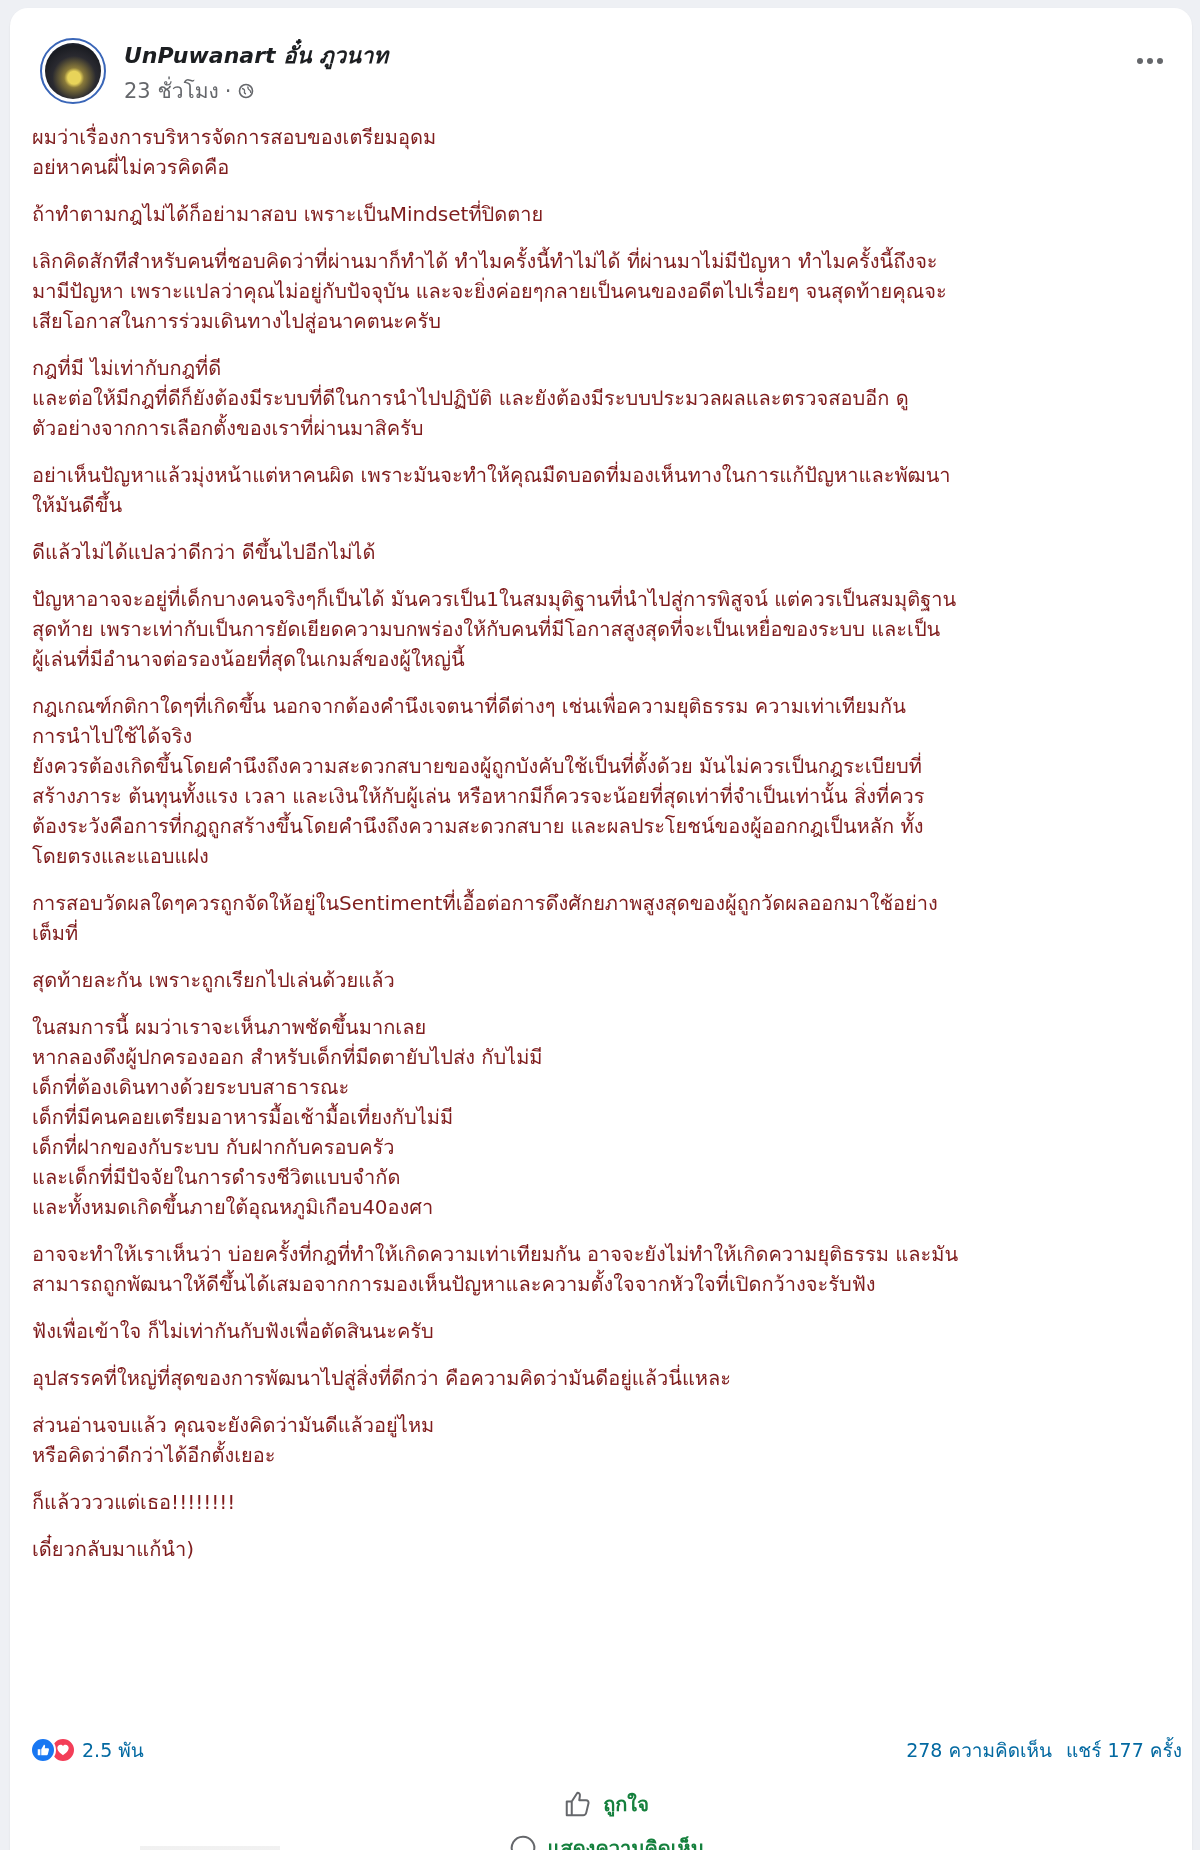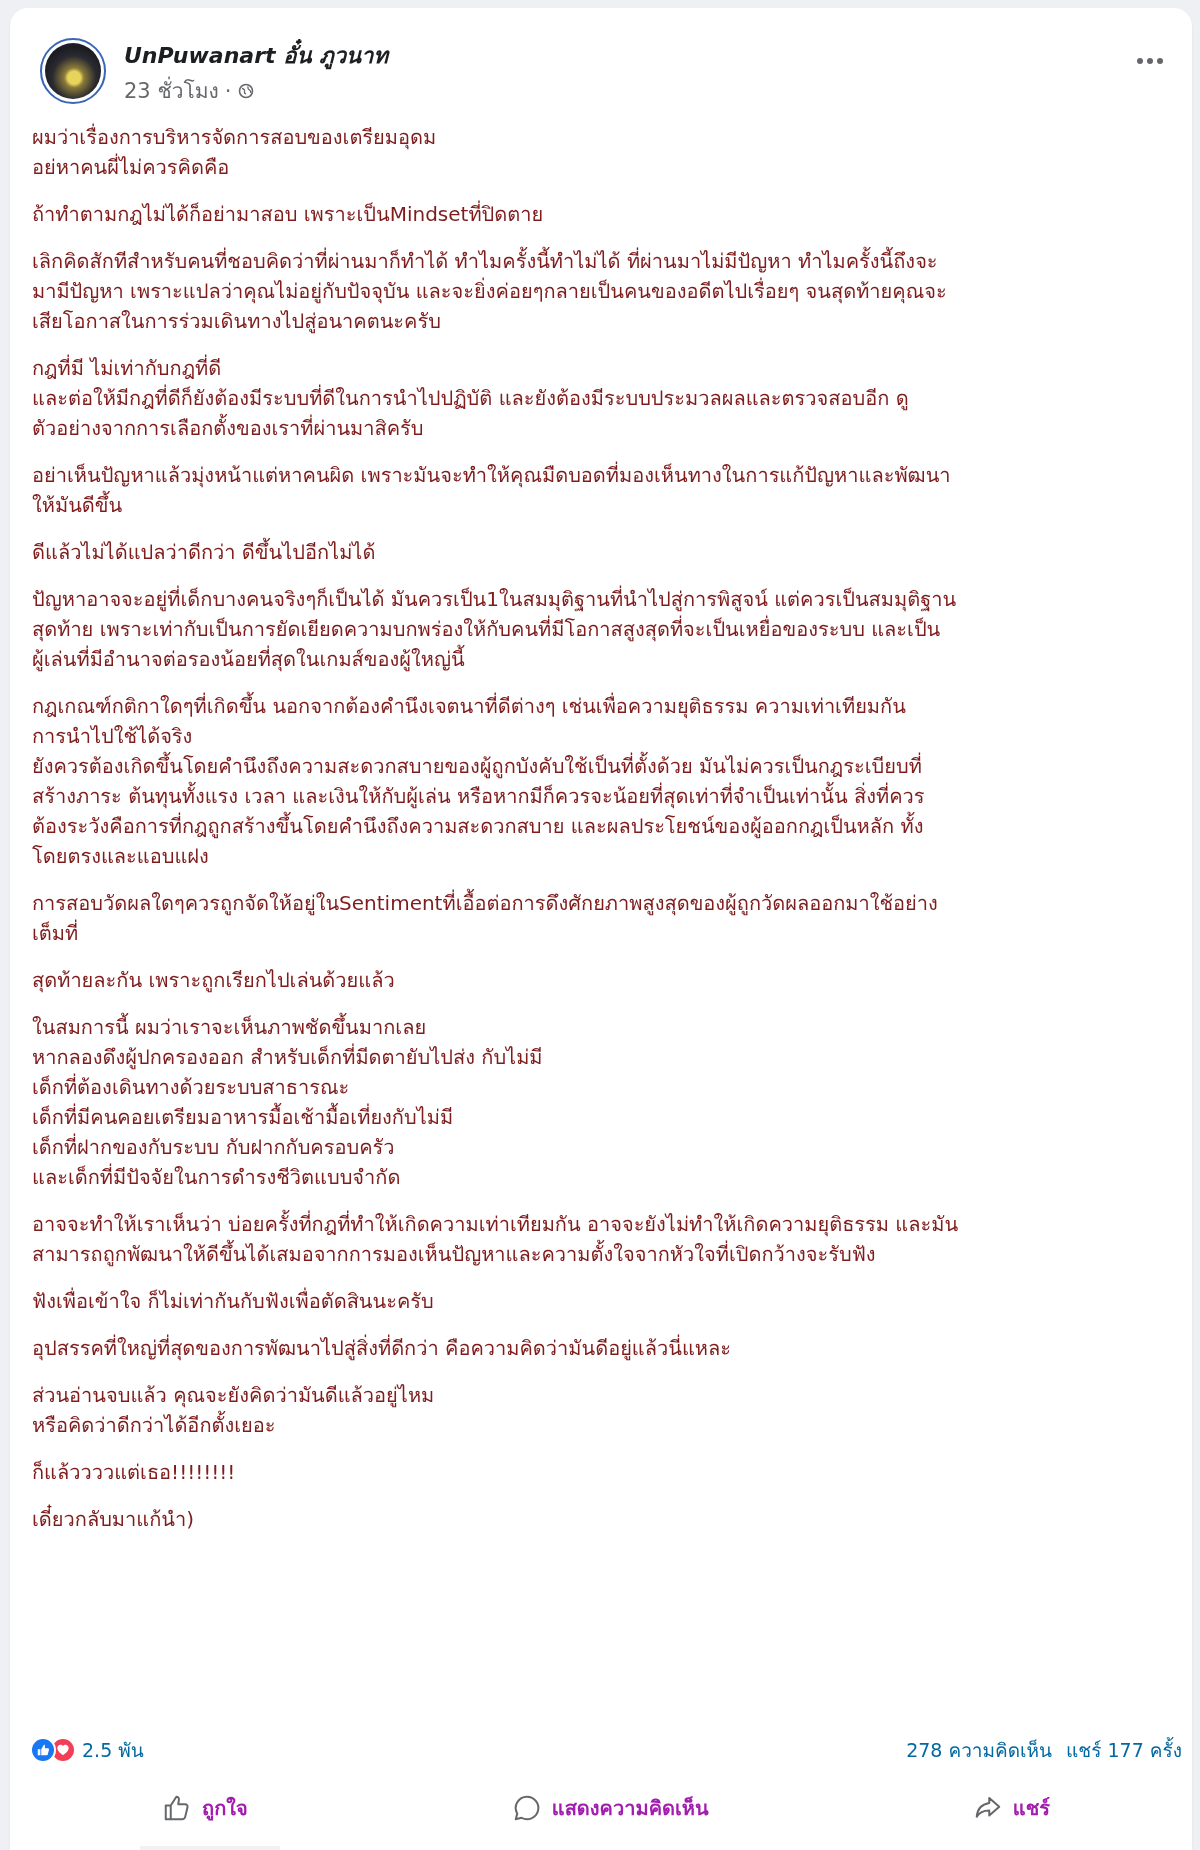--- a/index.html
+++ b/index.html
@@ -123,22 +123,23 @@
     .actions {
       position: absolute;
       left: 20px;
       top: 1774px;
       width: 1152px;
       height: 52px;
       display: flex;
       justify-content: space-around;
       align-items: center;
       font-size: 20px;
-      color: #a21caf;
+      color: #15803d;
       font-weight: bold;
+      flex-direction: column;
     }
     .action-btn {
       display: flex;
       align-items: center;
       gap: 10px;
       cursor: pointer;
       padding: 6px 20px;
     }
     .action-btn svg { width: 30px; height: 30px; }
     .next-hint {
@@ -221,20 +222,21 @@
       <div class="para">
         <span class="line">สุดท้ายละกัน เพราะถูกเรียกไปเล่นด้วยแล้ว</span>
       </div>
       <div class="para">
         <span class="line">ในสมการนี้ ผมว่าเราจะเห็นภาพชัดขึ้นมากเลย</span>
         <span class="line">หากลองดึงผู้ปกครองออก  สำหรับเด็กที่มีดตายับไปส่ง กับไม่มี</span>
         <span class="line">เด็กที่ต้องเดินทางด้วยระบบสาธารณะ</span>
         <span class="line">เด็กที่มีคนคอยเตรียมอาหารมื้อเช้ามื้อเที่ยงกับไม่มี</span>
         <span class="line">เด็กที่ฝากของกับระบบ กับฝากกับครอบครัว</span>
         <span class="line">และเด็กที่มีปัจจัยในการดำรงชีวิตแบบจำกัด</span>
+        <span class="line">และทั้งหมดเกิดขึ้นภายใต้อุณหภูมิเกือบ40องศา</span>
       </div>
       <div class="para">
         <span class="line">อาจจะทำให้เราเห็นว่า บ่อยครั้งที่กฎที่ทำให้เกิดความเท่าเทียมกัน อาจจะยังไม่ทำให้เกิดความยุติธรรม และมัน</span>
         <span class="line">สามารถถูกพัฒนาให้ดีขึ้นได้เสมอจากการมองเห็นปัญหาและความตั้งใจจากหัวใจที่เปิดกว้างจะรับฟัง</span>
       </div>
       <div class="para">
         <span class="line">ฟังเพื่อเข้าใจ ก็ไม่เท่ากันกับฟังเพื่อตัดสินนะครับ</span>
       </div>
       <div class="para">
         <span class="line">อุปสรรคที่ใหญ่ที่สุดของการพัฒนาไปสู่สิ่งที่ดีกว่า คือความคิดว่ามันดีอยู่แล้วนี่แหละ</span>

